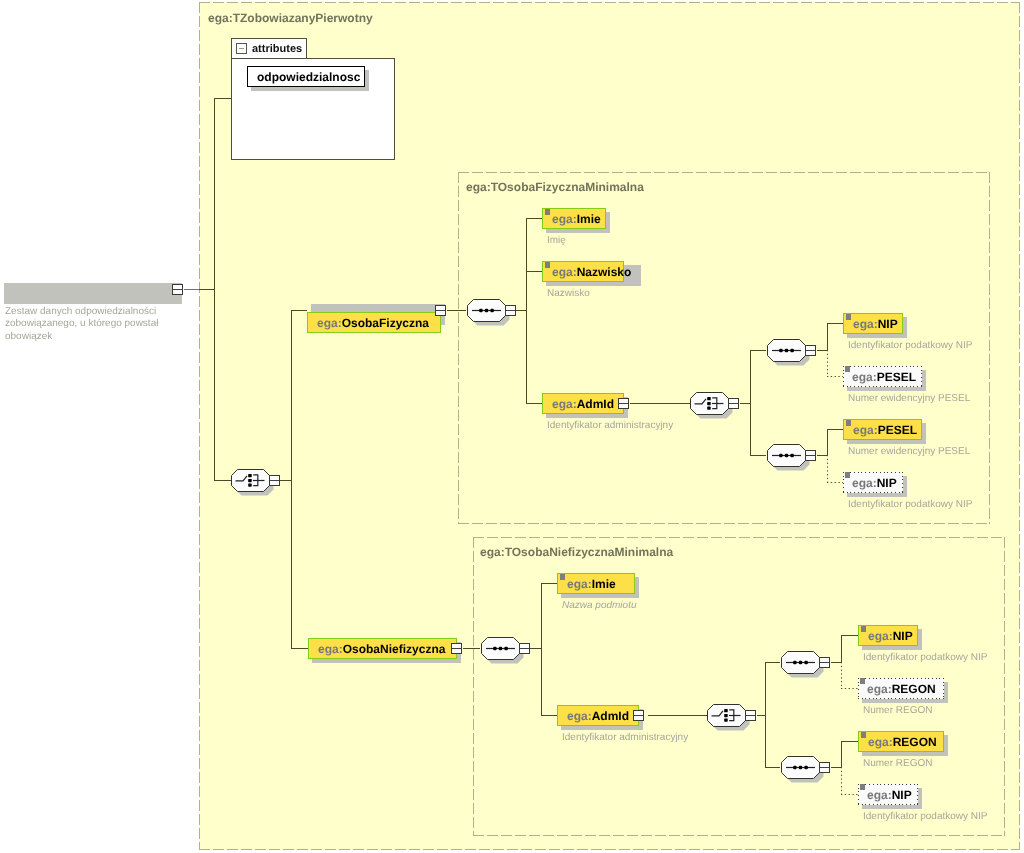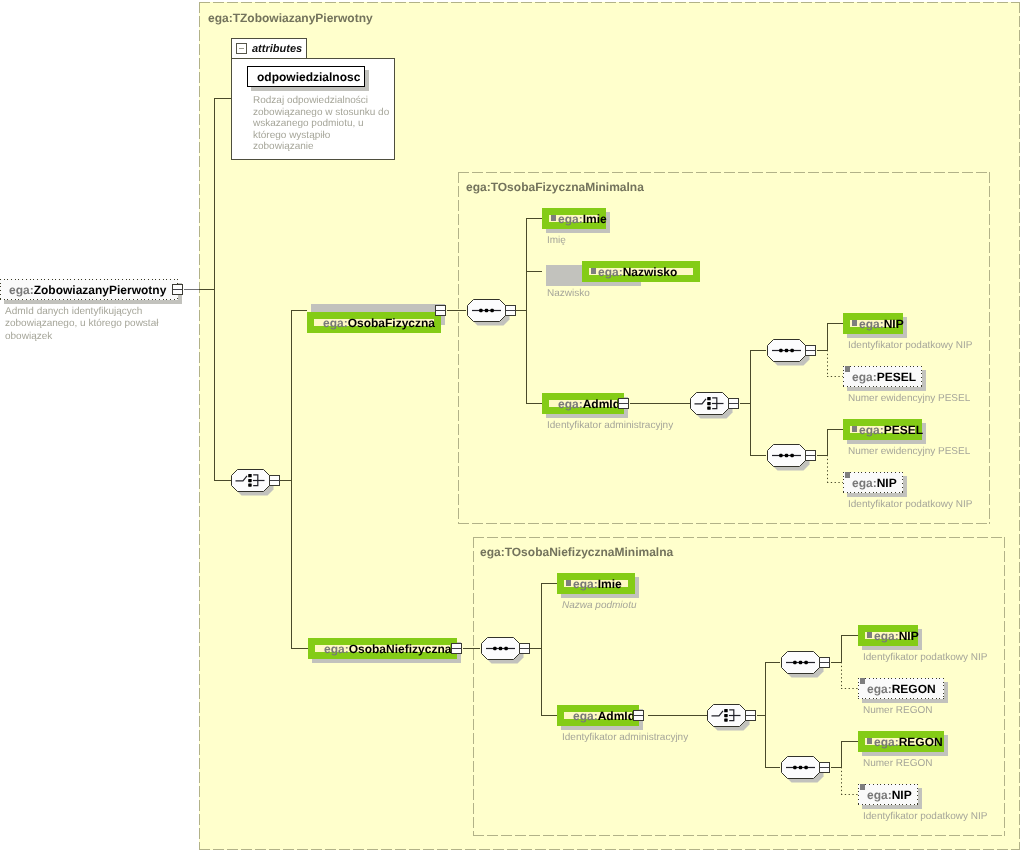--- a/index.html
+++ b/index.html
@@ -22,22 +22,22 @@
   .grp-inner{background:transparent;border:none;
   background-image:
     repeating-linear-gradient(to right, #b2b288 0 11px, transparent 11px 14px),
     repeating-linear-gradient(to right, #b2b288 0 11px, transparent 11px 14px),
     repeating-linear-gradient(to bottom, #b2b288 0 11px, transparent 11px 14px),
     repeating-linear-gradient(to bottom, #b2b288 0 11px, transparent 11px 14px);
   background-size:100% 1px,100% 1px,1px 100%,1px 100%;
   background-position:0 0,0 100%,0 0,100% 0;
   background-repeat:no-repeat;}
   .grp-title{position:absolute;font-size:12px;font-weight:bold;color:#73735c;white-space:nowrap;z-index:6;}
-  .ebox{position:absolute;box-sizing:border-box;height:21px;background:#fef9c3;
-        border:7px solid #84cc16;display:flex;align-items:center;z-index:6;}
+  .ebox{position:absolute;box-sizing:border-box;height:21px;background:#fde047;
+        border:1px solid #84cc16;display:flex;align-items:center;z-index:6;}
   .ebox.opt{border:none;background:#fafafa;
     background-image:
       repeating-linear-gradient(to right, #3b3b28 0 1px, transparent 1px 3.7px),
       repeating-linear-gradient(to right, #3b3b28 0 1px, transparent 1px 3.7px),
       repeating-linear-gradient(to bottom, #3b3b28 0 1px, transparent 1px 3.7px),
       repeating-linear-gradient(to bottom, #3b3b28 0 1px, transparent 1px 3.7px);
     background-size:100% 1px,100% 1px,1px 100%,1px 100%;
     background-position:0 0, 0 100%, 0 0, 100% 0;
     background-repeat:no-repeat;}
   .ebox .lbl{font-size:12px;white-space:nowrap;line-height:1;padding-left:9px;}
@@ -50,65 +50,61 @@
   .doc{position:absolute;font-size:10px;color:#a6a69a;white-space:nowrap;line-height:12px;z-index:6;}
   .corner{position:absolute;width:5px;height:6px;background:#7e7e7e;left:2px;top:0px;}
   .minibox{position:absolute;box-sizing:border-box;background:#fdfdfd;border:1px solid #3a3a33;z-index:8;}
   .minibox i{position:absolute;background:#3f3f46;}
   .conn{z-index:7;}
   .attr-tab{position:absolute;box-sizing:border-box;background:#fff;border:1px solid #3b3b28;
             border-bottom:none;z-index:6;display:flex;align-items:center;padding-left:4px;border-color:#4e4e3e;}
   .attr-body{position:absolute;box-sizing:border-box;background:#fff;border:1px solid #4e4e3e;z-index:4;}
   .tabminus{display:inline-block;width:11px;height:11px;border:1px solid #56564a;position:relative;box-sizing:border-box;}
   .tabminus:after{content:"";position:absolute;left:2px;top:4px;width:5px;height:1px;background:#9a9a8a;}
-  .tablbl{font-style:italic;font-weight:bold;font-size:11px;color:#111;margin-left:5px;}
+  .tablbl{font-weight:bold;font-size:11px;color:#111;margin-left:5px;}
 </style>
 </head>
 <body>
 
 <div id="canvas">
 <div class="grp grp-outer" style="left:199px;top:2px;width:821px;height:848px;"></div>
 <div class="grp-title" style="left:208px;top:11px;">ega:TZobowiazanyPierwotny</div>
 <div class="grp grp-inner" style="left:458px;top:172px;width:532px;height:352px;"></div>
 <div class="grp-title" style="left:466px;top:180px;">ega:TOsobaFizycznaMinimalna</div>
 <div class="grp grp-inner" style="left:473px;top:537px;width:532px;height:299px;"></div>
 <div class="grp-title" style="left:480px;top:545px;">ega:TOsobaNiefizycznaMinimalna</div>
 <div class="shadow" style="left:4px;top:283px;width:178px;height:21px;"></div>
-<div class="ebox opt rootbox" style="left:0px;top:279px;width:178px;">
-      <span class="lbl"><span class="pfx">ega:</span><span class="nm">ZobowiazanyPierwotny</span></span>
-    </div>
 <div class="minibox" style="left:172px;top:284px;width:11px;height:11px;">
       <i style="left:0px;top:4px;width:9px;height:1px;"></i>
     </div>
-<div class="doc docwrap" style="left:5px;top:306px;width:165px;white-space:normal;line-height:12.3px;">AdmId danych identyfikujących zobowiązanego, u którego powstał obowiązek</div>
+<div class="doc docwrap" style="left:5px;top:306px;width:165px;white-space:normal;line-height:12.3px;">Zestaw danych odpowiedzialności zobowiązanego, u którego powstał obowiązek</div>
 <div class="attr-tab" style="left:231px;top:38px;width:76px;height:20px;">
       <span class="tabminus"></span>
       <span class="tablbl">attributes</span>
     </div>
 <div class="attr-body" style="left:231px;top:58px;width:164px;height:102px;"></div>
 <div class="shadow" style="left:251px;top:70px;width:118px;height:21px;"></div>
 <div class="ebox attrbox" style="left:247px;top:66px;width:118px;">
       <span class="lbl attrlbl">odpowiedzialnosc</span>
     </div>
-<div class="doc" style="left:253px;top:95px;width:138px;white-space:normal;line-height:11.6px;">Rodzaj odpowiedzialności zobowiązanego w stosunku do wskazanego podmiotu, u którego wystąpiło zobowiązanie</div>
 <div class="shadow" style="left:311px;top:304px;width:134px;height:21px;"></div>
 <div class="ebox" style="left:307px;top:312px;width:134px;">
       <span class="lbl"><span class="pfx">ega:</span><span class="nm">OsobaFizyczna</span></span>
     </div>
 <div class="minibox" style="left:435px;top:305px;width:11px;height:11px;">
       <i style="left:0px;top:4px;width:9px;height:1px;"></i>
     </div>
 <div class="shadow" style="left:546px;top:212px;width:64px;height:21px;"></div>
 <div class="ebox" style="left:542px;top:208px;width:64px;">
       <span class="corner"></span>
       <span class="lbl"><span class="pfx">ega:</span><span class="nm">Imie</span></span>
     </div>
 <div class="doc" style="left:547px;top:235px;">Imię</div>
 <div class="shadow" style="left:546px;top:265px;width:95px;height:21px;"></div>
-<div class="ebox" style="left:542px;top:261px;width:118px;margin-left:40px;">
+<div class="ebox" style="left:542px;top:261px;width:82px;">
       <span class="corner"></span>
       <span class="lbl"><span class="pfx">ega:</span><span class="nm">Nazwisko</span></span>
     </div>
 <div class="doc" style="left:547px;top:288px;">Nazwisko</div>
 <div class="shadow" style="left:546px;top:397px;width:82px;height:21px;"></div>
 <div class="ebox" style="left:542px;top:393px;width:82px;">
       <span class="lbl"><span class="pfx">ega:</span><span class="nm">AdmId</span></span>
     </div>
 <div class="minibox" style="left:618px;top:398px;width:11px;height:11px;">
       <i style="left:0px;top:4px;width:9px;height:1px;"></i>

